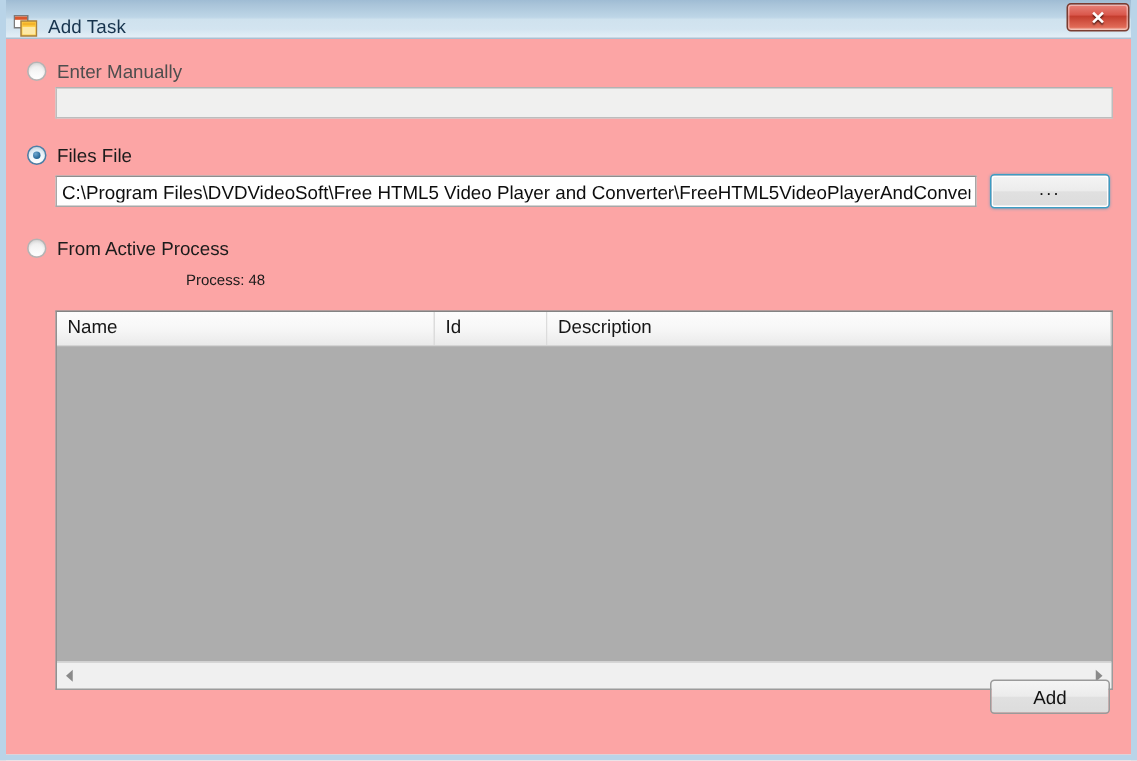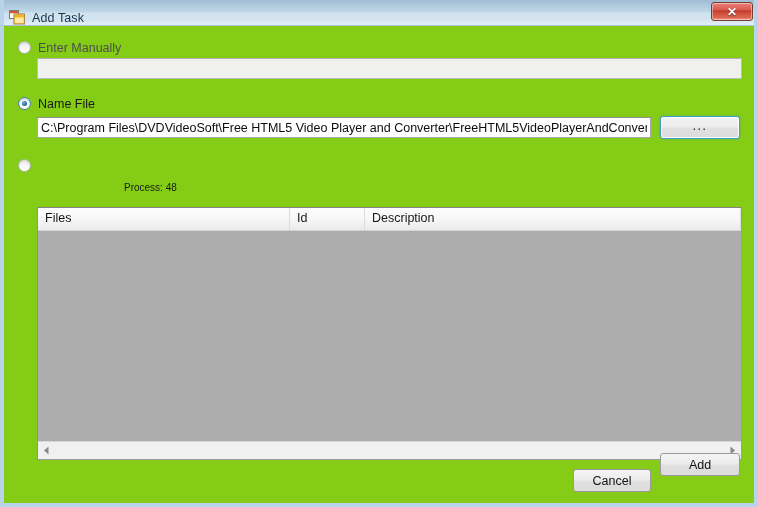--- a/index.html
+++ b/index.html
@@ -88,21 +88,21 @@
     cursor: default;
   }
 
   
   .client {
     position: absolute;
     left: 0;
     top: 26px;
     right: 0;
     bottom: 0;
-    background: #84cc16;
+    background: #fca5a5;
     padding-left: 32px;
   }
 
   
   .radio-row {
     position: absolute;
     display: flex;
     align-items: center;
     height: 17px;
     white-space: nowrap;
@@ -299,60 +299,58 @@
 
     <div class="radio-row" style="left:14px; top:13px;">
       <span class="radio off"></span>
       <span class="radio-label dim">Enter Manually</span>
     </div>
 
     <input class="textbox disabled" type="text" readonly="" disabled="" style="left: 33px; top: 32px; width: 705px; height: 21px;" value="">
 
     <div class="radio-row" style="left:14px; top:69px;">
       <span class="radio on"></span>
-      <span class="radio-label">Name File</span>
+      <span class="radio-label">Files File</span>
     </div>
 
     <input class="textbox" type="text" style="left: 33px; top: 91px; width: 614px; height: 21px;" value="C:\Program Files\DVDVideoSoft\Free HTML5 Video Player and Converter\FreeHTML5VideoPlayerAndConverter.exe">
 
     <div class="btn focus" style="left:656px; top:90px; width:80px; height:23px;">
       <span class="dots">...</span>
     </div>
 
     <div class="radio-row" style="left:14px; top:131px;">
       <span class="radio off"></span>
+      <span class="radio-label">From Active Process</span>
     </div>
 
 
     <div class="label" style="left:120px; top:156px;">Process: 48</div>
 
     <div class="listview">
       <div class="lv-header">
-        <div class="lv-col" style="width:252px;">Files</div>
+        <div class="lv-col" style="width:252px;">Name</div>
         <div class="lv-col" style="width:75px;">Id</div>
         <div class="lv-col" style="width:376px;">Description</div>
       </div>
       <div class="lv-body"></div>
       <div class="lv-hscroll">
         <div class="sb-arrow">
           <svg width="7" height="9" viewBox="0 0 7 9">
               <polygon points="5.5,0.5 5.5,8.5 1,4.5" fill="#8a8a8a"></polygon>
             </svg>
         </div>
         <div class="sb-track"></div>
         <div class="sb-arrow">
           <svg width="7" height="9" viewBox="0 0 7 9">
               <polygon points="1.5,0.5 1.5,8.5 6,4.5" fill="#8a8a8a"></polygon>
             </svg>
         </div>
       </div>
     </div>
     <div class="listframe-shadow"></div>
 
-    <div class="btn" style="left:569px; top:443px; width:78px; height:23px;">
-      <span>Cancel</span>
-    </div>
     <div class="btn" style="left:656px; top:427px; width:80px; height:23px;">
       <span>Add</span>
     </div>
 
   </div>
 </div>
 
 </body></html>

